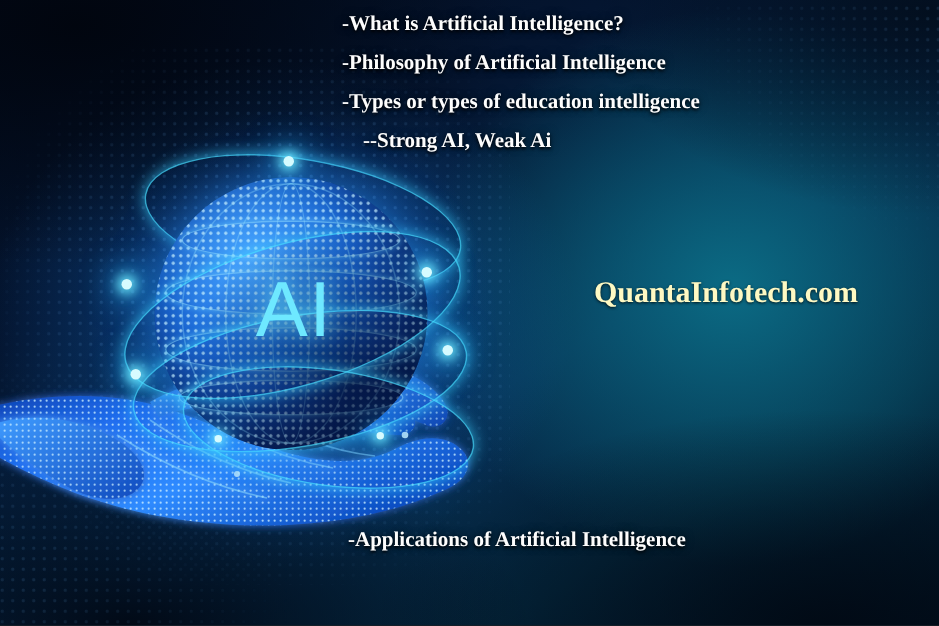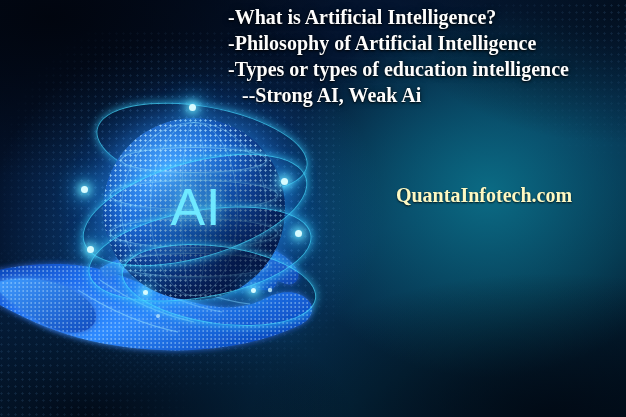--- a/index.html
+++ b/index.html
@@ -123,21 +123,21 @@
   .bullets{
     position:absolute;
     color:#fdfdfd;
     font-family:"Liberation Serif", serif;
     font-weight:700;
     text-shadow:0 1px 2px rgba(0,0,0,.85), 0 0 6px rgba(0,0,0,.6);
     white-space:nowrap;
   }
   .bullets-top{left:228px;top:4px;}
   .bullets-bottom{left:232px;top:348px;}
-  .bullets .line{font-size:20px;line-height:26px;}
+  .bullets .line{font-size:14px;line-height:26px;}
   .bullets .line.sub{padding-left:14px;}
 
   .brand{
     position:absolute;left:360px;top:178px;width:248px;text-align:center;
   }
   .brand-title{
     font-family:"Liberation Sans", sans-serif;
     font-size:33px;line-height:36px;font-weight:400;
     color:#27e8f5;
     letter-spacing:-0.4px;
@@ -262,19 +262,20 @@
   </div>
 
   <div class="bullets bullets-top">
     <div class="line">-What is Artificial Intelligence?</div>
     <div class="line">-Philosophy of Artificial Intelligence</div>
     <div class="line">-Types or types of education intelligence</div>
     <div class="line sub">--Strong AI, Weak Ai</div>
   </div>
 
   <div class="bullets bullets-bottom">
+    <div class="line">-Applications of Artificial Intelligence</div>
   </div>
 
   <div class="brand">
     <div class="brand-url">QuantaInfotech.com</div>
   </div>
 
 </div>
 
 </body></html>

